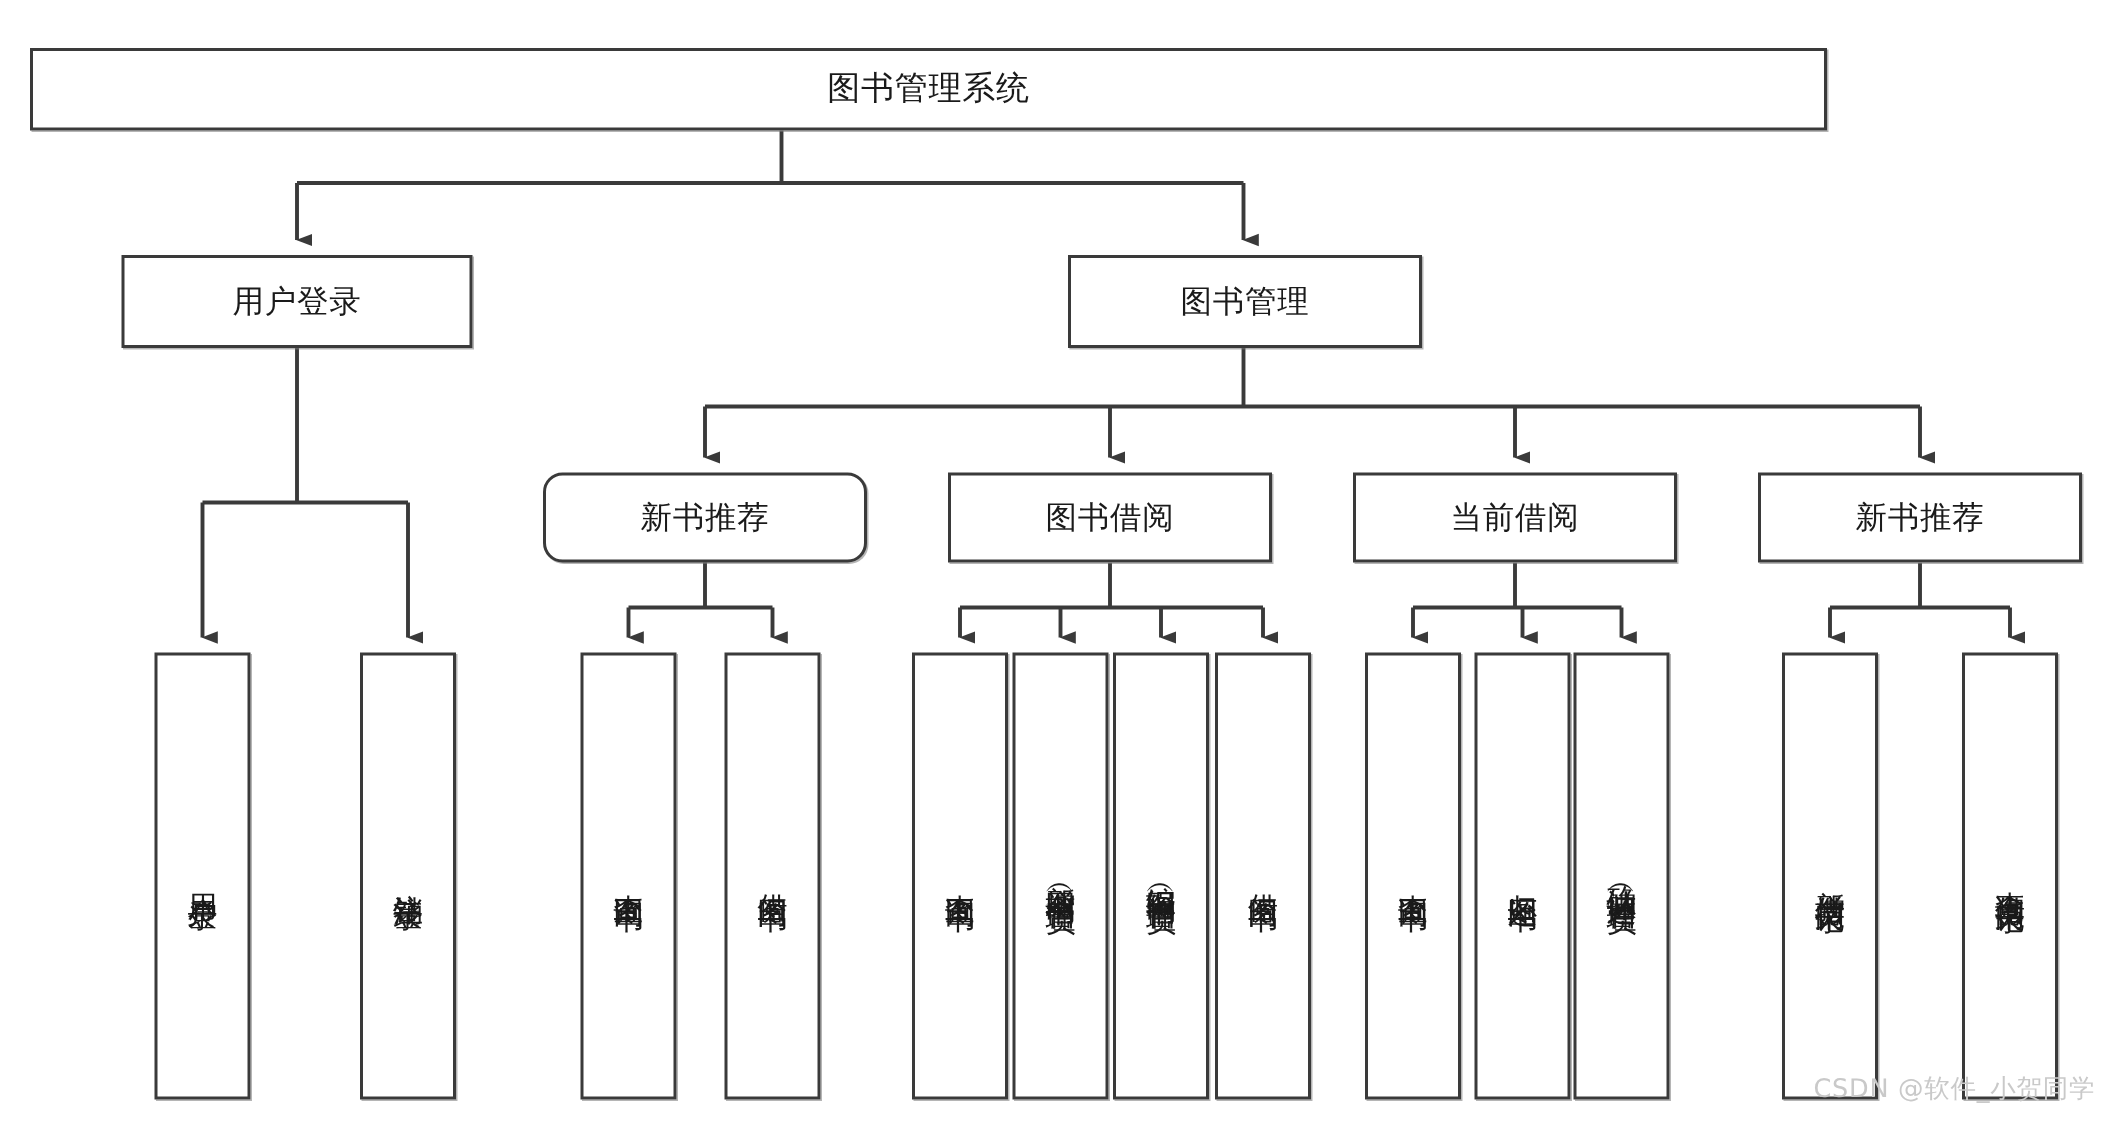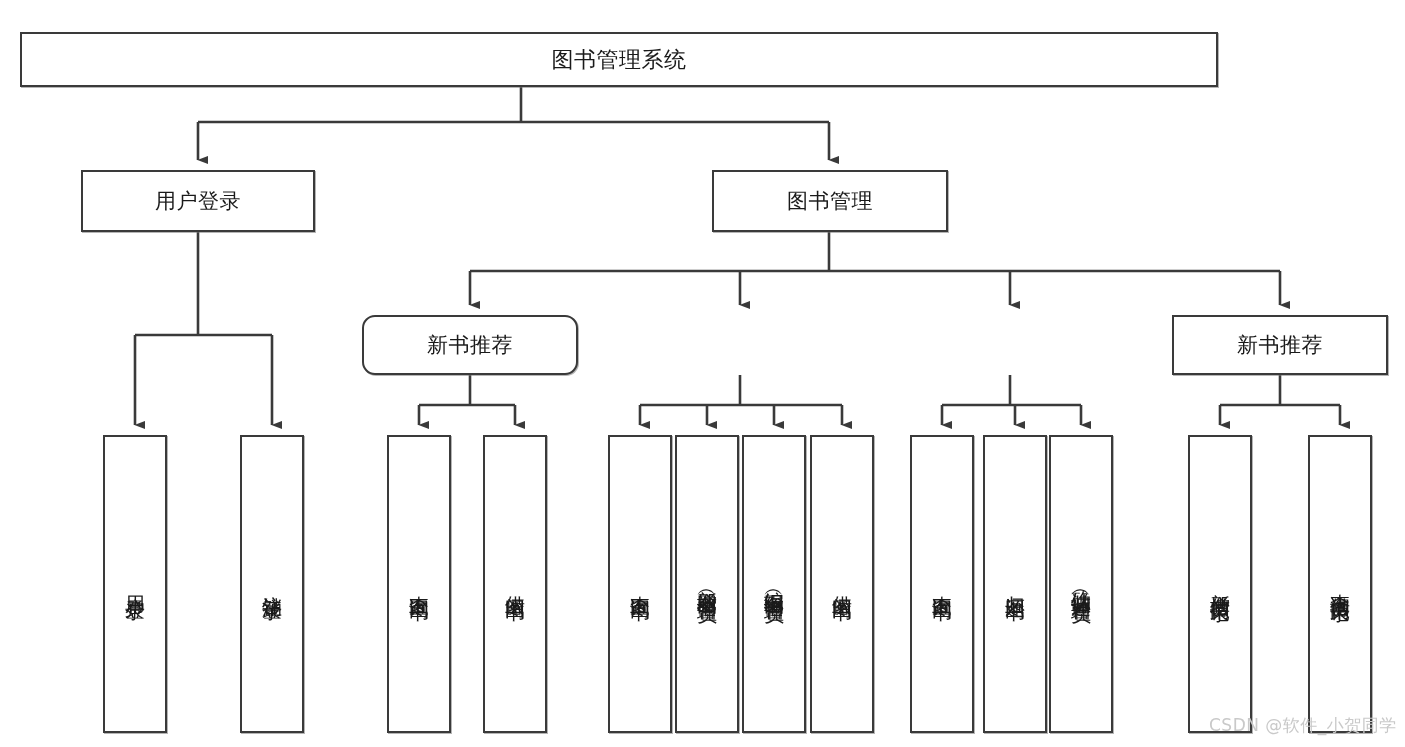--- a/index.html
+++ b/index.html
@@ -135,20 +135,26 @@
   <div class="node-box" style="left:81px; top:170px; width:234px; height:62px;">
     <span class="node-label">用户登录</span>
   </div>
   <div class="node-box" style="left:712px; top:170px; width:236px; height:62px;">
     <span class="node-label">图书管理</span>
   </div>
 
   <div class="node-box" style="left:362px; top:315px; width:216px; height:60px;border-radius:13px;">
     <span class="node-label">新书推荐</span>
   </div>
+  <div class="node-box" style="left:632px; top:315px; width:216px; height:60px;">
+    <span class="node-label">图书借阅</span>
+  </div>
+  <div class="node-box" style="left:902px; top:315px; width:216px; height:60px;">
+    <span class="node-label">当前借阅</span>
+  </div>
   <div class="node-box" style="left:1172px; top:315px; width:216px; height:60px;">
     <span class="node-label">新书推荐</span>
   </div>
 
   <div class="node-box vertical" style="left:103px; top:435px; width:64px; height:298px;">
     <span class="node-label">用户登录</span>
   </div>
   <div class="node-box vertical" style="left:240px; top:435px; width:64px; height:298px;">
     <span class="node-label">注销登录</span>
   </div>

